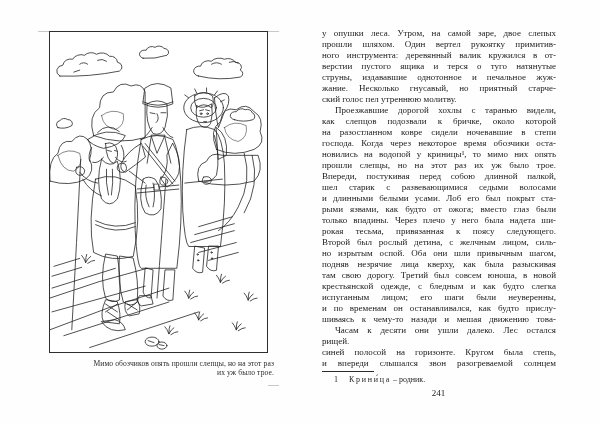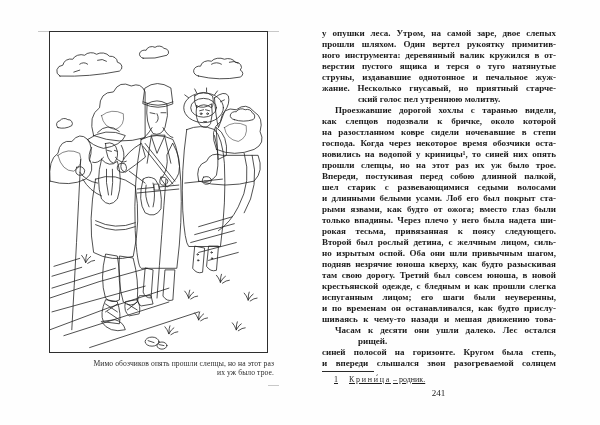--- a/index.html
+++ b/index.html
@@ -22,31 +22,31 @@
     text-align:right; font-size:7.6px; line-height:9.2px; color:#2b2b2b;
     letter-spacing:0.1px;
   }
 
   
   .text-block {
     position:absolute; left:322px; top:28px; width:234px;
     font-size:9px; line-height:11px; color:#1b1b1b;
   }
   .line { text-align:justify; text-align-last:justify; height:11px; overflow:hidden; white-space:nowrap; }
-  .line { white-space:normal;font-weight:bold; }
-  .line.end { text-align-last:left;margin-left:36px; }
+  .line { white-space:normal; }
+  .line.end { text-align-last:left; }
   .line.ind { text-indent:13px; }
 
   .footnote-rule {
     position:absolute; left:322px; top:371px; width:52px; height:0;
     border-top:1px solid #2a2a2a;
   }
   .footnote {
     position:absolute; left:322px; top:375px; width:234px;
-    font-size:8px; color:#1e1e1e;text-decoration:underline;
+    font-size:8px; color:#1e1e1e;
   }
   .footnote .fn-marker { margin-left:12px; margin-right:11px; }
   .footnote .fn-term { letter-spacing:1.7px; }
   .footnote .fn-def { margin-left:2px; }
 
   .page-number {
     position:absolute; left:322px; top:388px; width:234px;
     text-align:center; font-size:9px; color:#1b1b1b; padding-right:1px; box-sizing:border-box;
   }
 
@@ -213,33 +213,33 @@
         <div class="line">прошли шляхом. Один вертел рукоятку примитив-</div>
         <div class="line">ного инструмента: деревянный валик кружился в от-</div>
         <div class="line">верстии пустого ящика и терся о туго натянутые</div>
         <div class="line">струны, издававшие однотонное и печальное жуж-</div>
         <div class="line">жание. Несколько гнусавый, но приятный старче-</div>
         <div class="line end">ский голос пел утреннюю молитву.</div>
         <div class="line ind">Проезжавшие дорогой хохлы с таранью видели,</div>
         <div class="line">как слепцов подозвали к бричке, около которой</div>
         <div class="line">на разостланном ковре сидели ночевавшие в степи</div>
         <div class="line">господа. Когда через некоторое время обозчики оста-</div>
-        <div class="line">новились на водопой у криницы¹, то синей них опять</div>
+        <div class="line">новились на водопой у криницы¹, то мимо них опять</div>
         <div class="line">прошли слепцы, но на этот раз их уж было трое.</div>
         <div class="line">Впереди, постукивая перед собою длинной палкой,</div>
         <div class="line">шел старик с развевающимися седыми волосами</div>
         <div class="line">и длинными белыми усами. Лоб его был покрыт ста-</div>
         <div class="line">рыми язвами, как будто от ожога; вместо глаз были</div>
         <div class="line">только впадины. Через плечо у него была надета ши-</div>
         <div class="line">рокая тесьма, привязанная к поясу следующего.</div>
         <div class="line">Второй был рослый детина, с желчным лицом, силь-</div>
         <div class="line">но изрытым оспой. Оба они шли привычным шагом,</div>
-        <div class="line">подняв незрячие юноша кверху, как будто разыскивая</div>
+        <div class="line">подняв незрячие лица кверху, как была разыскивая</div>
         <div class="line">там свою дорогу. Третий был совсем юноша, в новой</div>
-        <div class="line">крестьянской одежде, с бледным и как прошли слегка</div>
+        <div class="line">крестьянской одежде, с бледным и как будто слегка</div>
         <div class="line">испуганным лицом; его шаги были неуверенны,</div>
         <div class="line">и по временам он останавливался, как будто прислу-</div>
         <div class="line">шиваясь к чему-то назади и мешая движению това-</div>
         <div class="line ind">Часам к десяти они ушли далеко. Лес остался</div>
         <div class="line end">рищей.</div>
         <div class="line">синей полосой на горизонте. Кругом была степь,</div>
         <div class="line">и впереди слышался звон разогреваемой солнцем</div>
       </div>
 
     <div class="footnote-rule"></div>

